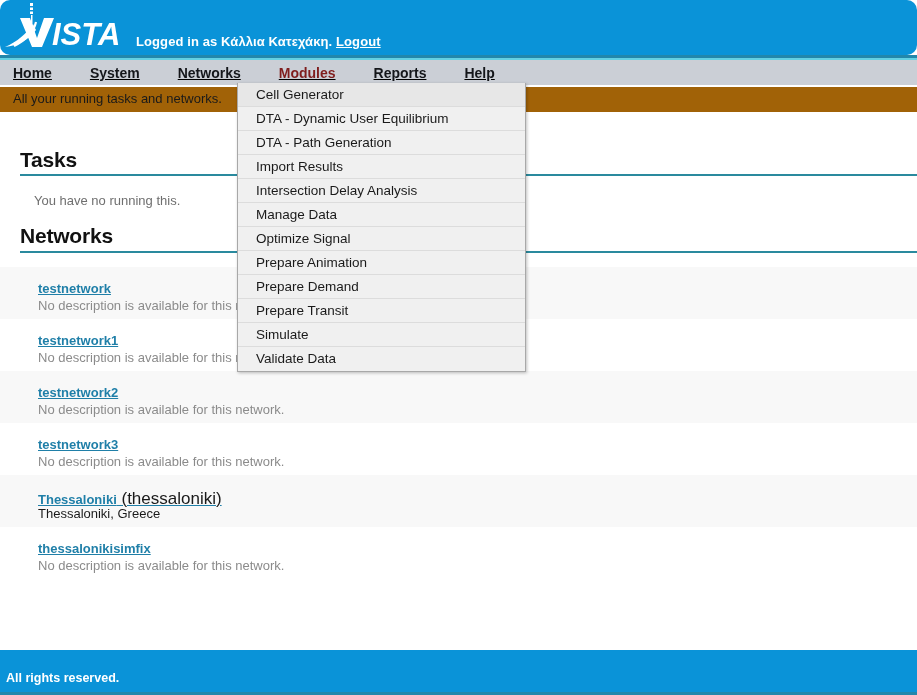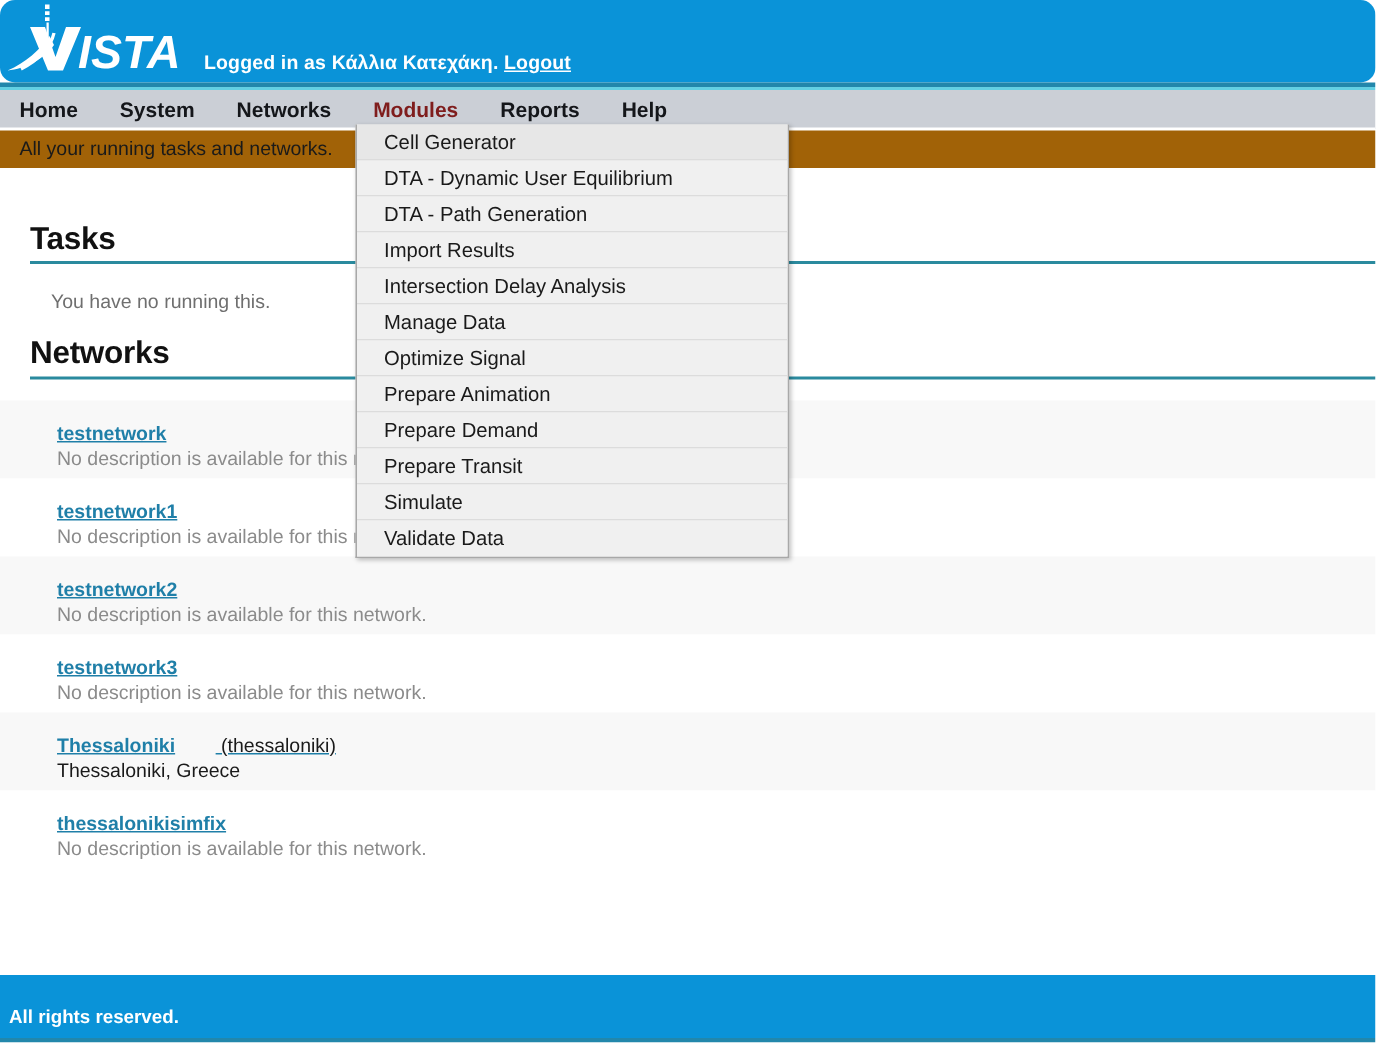--- a/index.html
+++ b/index.html
@@ -57,21 +57,22 @@
   .navbar {
     position: absolute; top: 60px; left: 0;
     width: 917px; height: 26px;
     background: #cbcfd6;
     border-bottom: 1px solid #ffffff;
   }
   .navbar .nav-inner {
     position: absolute; left: 13px; top: 0;
     height: 26px;
     display: flex; align-items: center;
-    gap: 28px;
+    gap: 38px;
+    text-decoration: underline;
   }
   .nav-item {
     font-size: 14px;
     font-weight: bold;
     color: #14161a;
     cursor: pointer;
     line-height: 26px;
     white-space: nowrap;
   }
   .nav-item.active { color: #7f1d1d; }
@@ -126,26 +127,25 @@
   .net-link {
     position: absolute; left: 38px;
     font-size: 13px;
     font-weight: bold;
     color: #1f7fa8;
     text-decoration: underline;
     cursor: pointer;
     white-space: nowrap;
   }
   .net-alias {
-    font-size: 13px;
+    font-size: 17px;
     font-weight: normal;
     color: #1a1a1a;
     text-decoration: none;
     cursor: default;
-    margin-left: 27px;
   }
   .net-desc {
     position: absolute; left: 38px;
     font-size: 13px;
     color: #8b8b8b;
     white-space: nowrap;
   }
   .net-desc.dark { color: #1a1a1a; }
 
   

